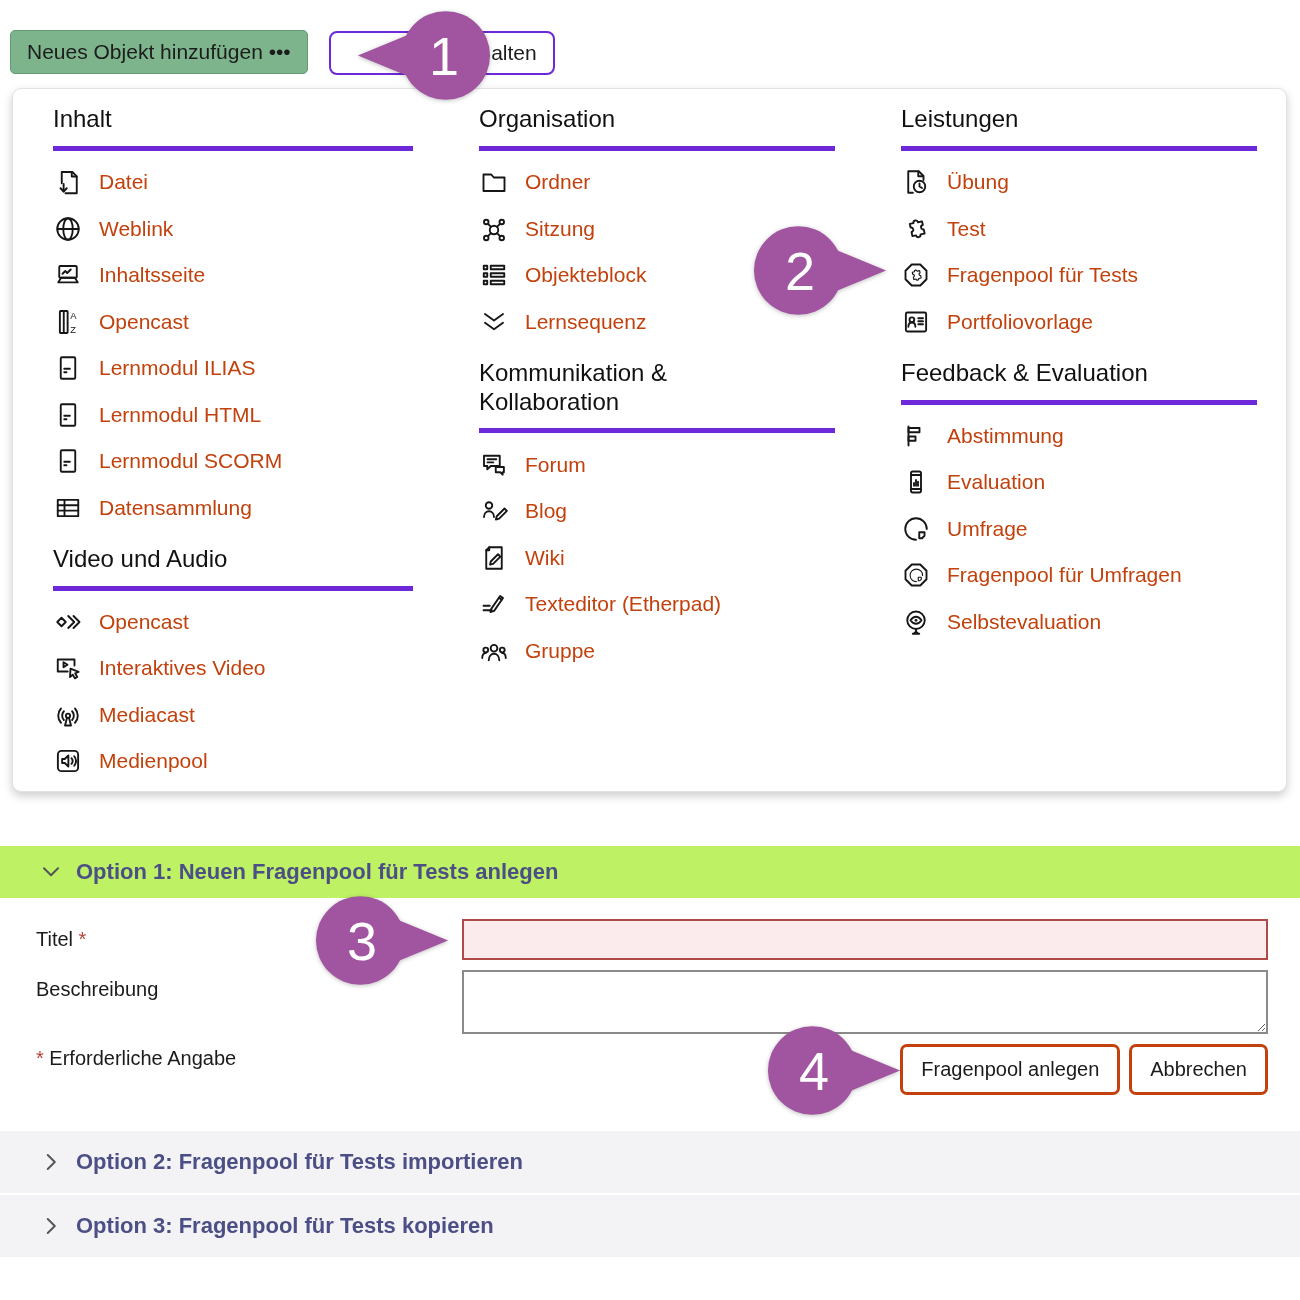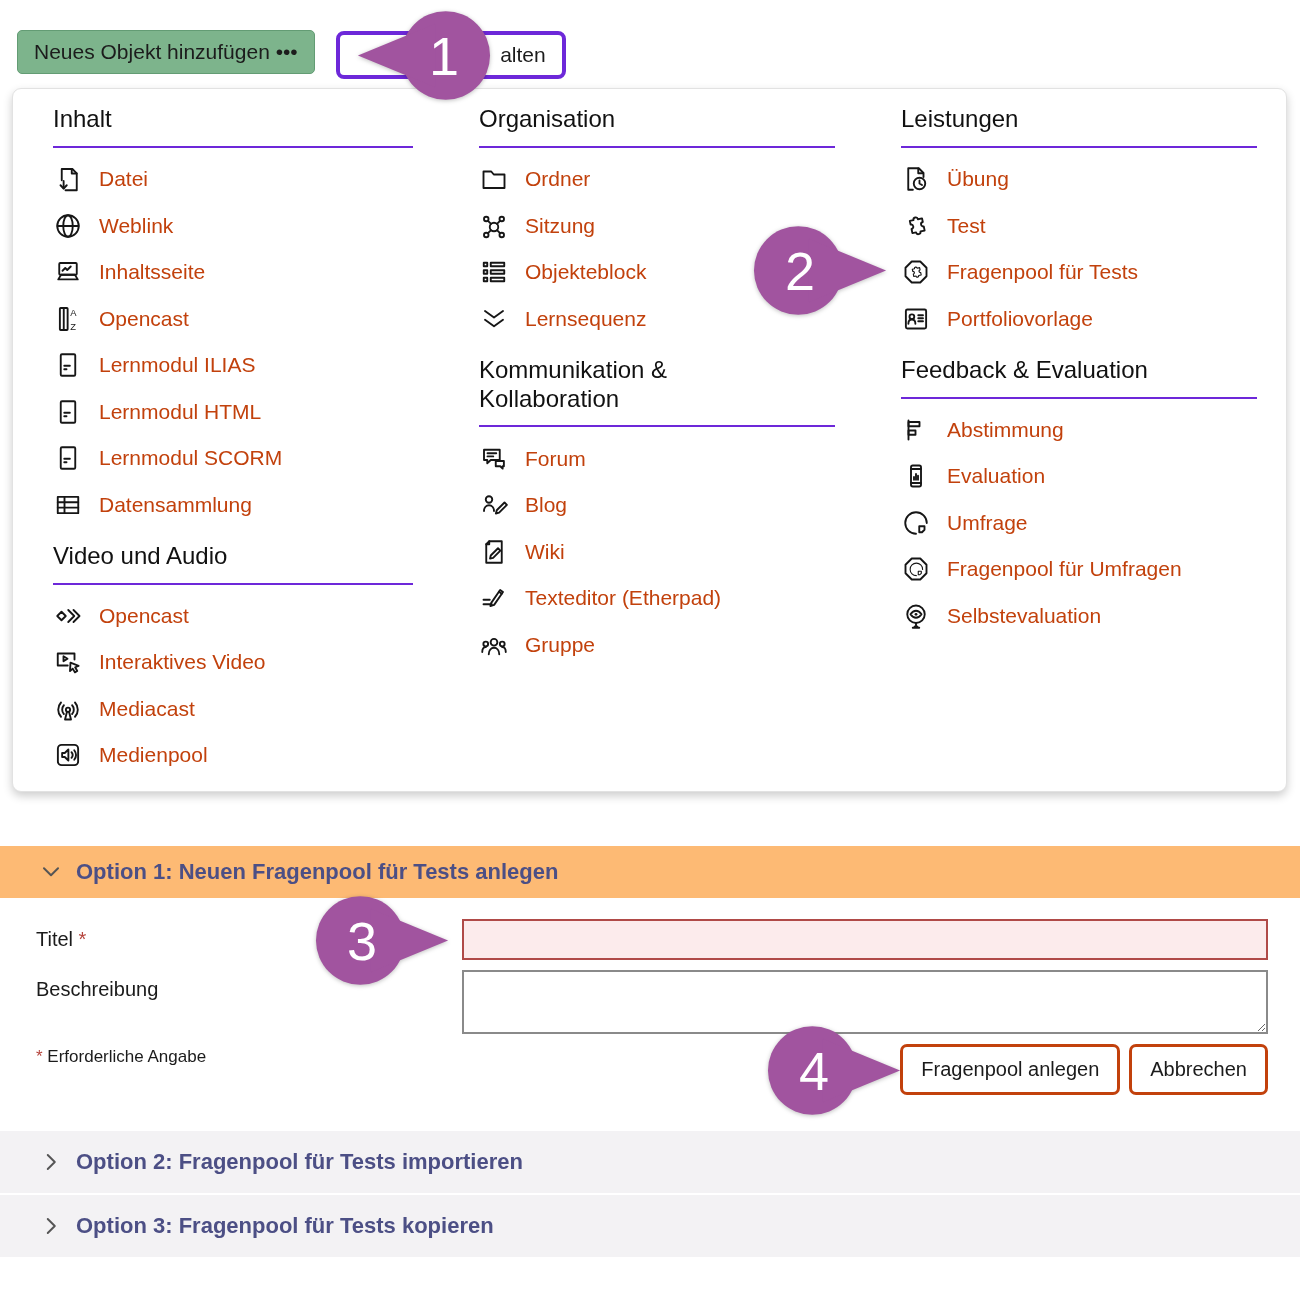--- a/index.html
+++ b/index.html
@@ -1,36 +1,36 @@
 <!DOCTYPE html>
 <html lang="de"><head>
 <meta charset="utf-8">
 <style>
   html,body{margin:0;padding:0;background:#fff;}
   .page{position:relative;width:1300px;height:1300px;background:#fff;
         font-family:"Liberation Sans",sans-serif;color:#161616;overflow:hidden;}
 
   
-  .topbar{position:absolute;left:17px;top:30px;display:flex;gap:21px;}
+  .topbar{position:absolute;left:10px;top:30px;display:flex;gap:21px;}
   .btn-green{height:42px;display:flex;align-items:center;padding:0 16px;
              background:#7db48c;border:1px solid #639c74;border-radius:5px;
              font-size:21px;color:#1c1c1c;cursor:pointer;}
   .btn-ghost{height:40px;width:190px;margin-top:1px;display:flex;align-items:center;
              justify-content:flex-end;padding:0 16px;background:#fff;
-             border:4px solid #6d28d9;border-radius:8px;font-size:21px;color:#1c1c1c;cursor:pointer;}
+             border:2px solid #6d28d9;border-radius:8px;font-size:21px;color:#1c1c1c;cursor:pointer;}
 
   
   .panel{position:absolute;left:12px;top:88px;width:1273px;height:702px;background:#fff;
          border:1px solid #e2e2e2;border-radius:9px;box-shadow:0 4px 10px rgba(0,0,0,.20);z-index:1;}
   .col{position:absolute;top:16px;}
   .col1{left:40px;width:360px;}
   .col2{left:466px;width:356px;}
   .col3{left:888px;width:356px;}
   .section h3{margin:0 0 8px 0;font-size:24px;font-weight:400;color:#111;
-              padding-bottom:12px;border-bottom:2px solid #6d28d9;line-height:1.2;}
+              padding-bottom:12px;border-bottom:5px solid #6d28d9;line-height:1.2;}
   .section.second{margin-top:14px;}
   .narrow-title h3{padding-right:48px;}
   .item{display:flex;align-items:center;gap:16px;height:46.5px;font-size:21px;color:#c2410c;cursor:pointer;}
   .icon{width:30px;height:30px;flex:0 0 30px;display:flex;}
   .icon svg{width:100%;height:100%;stroke:#161616;fill:none;stroke-width:1.5;
             stroke-linecap:round;stroke-linejoin:round;}
 
   
   .marker{position:absolute;width:135px;height:97px;z-index:9;
           filter:drop-shadow(0 1px 2px rgba(0,0,0,.25));}
@@ -43,36 +43,36 @@
   .m2{left:753px;top:222px;}
   .m3{left:315px;top:892px;}
   .m4{left:767px;top:1022px;}
 
   
   .bar{position:absolute;left:0;width:1300px;display:flex;align-items:center;cursor:pointer;}
   .bar .chev{position:absolute;left:38px;width:26px;height:26px;display:flex;}
   .bar .chev svg{width:100%;height:100%;fill:none;stroke:#555;stroke-width:1.8;
                  stroke-linecap:round;stroke-linejoin:round;}
   .bar .bar-title{position:absolute;left:76px;font-size:22px;font-weight:700;color:#4c4f85;}
-  .bar-green{top:846px;height:52px;background:#fdba74;}
+  .bar-green{top:846px;height:52px;background:#bef264;}
   .bar-grey2{top:1131px;height:62px;background:#f3f2f4;}
   .bar-grey3{top:1195px;height:62px;background:#f3f2f4;}
 
   
   .form-label{position:absolute;left:36px;font-size:20px;color:#1b1b1b;}
   .req-star{color:#b5443c;}
   .lbl-title{top:928px;}
   .lbl-desc{top:978px;}
   .input-title{position:absolute;left:462px;top:919px;width:806px;height:41px;box-sizing:border-box;
                border:2px solid #b04a48;background:#fcebec;border-radius:0;
                font-family:"Liberation Sans",sans-serif;font-size:20px;padding:0 10px;outline:none;}
   .input-desc{position:absolute;left:462px;top:970px;width:806px;height:64px;box-sizing:border-box;
               border:2px solid #8a8a8a;background:#fff;border-radius:0;resize:vertical;
               font-family:"Liberation Sans",sans-serif;font-size:20px;padding:4px 10px;outline:none;}
-  .req-note{position:absolute;left:36px;top:1047px;font-size:17px;color:#1b1b1b;}
+  .req-note{position:absolute;left:36px;top:1047px;font-size:20px;color:#1b1b1b;}
   .form-buttons{position:absolute;left:462px;top:1044px;width:806px;display:flex;
                 justify-content:flex-end;gap:9px;}
   .btn-form{height:45px;display:flex;align-items:center;padding:0 18px;background:#fff;
             border:3px solid #c2410c;border-radius:7px;font-size:20px;color:#1b1b1b;cursor:pointer;}
 </style>
 </head>
 <body>
 
 <div class="page">
 

